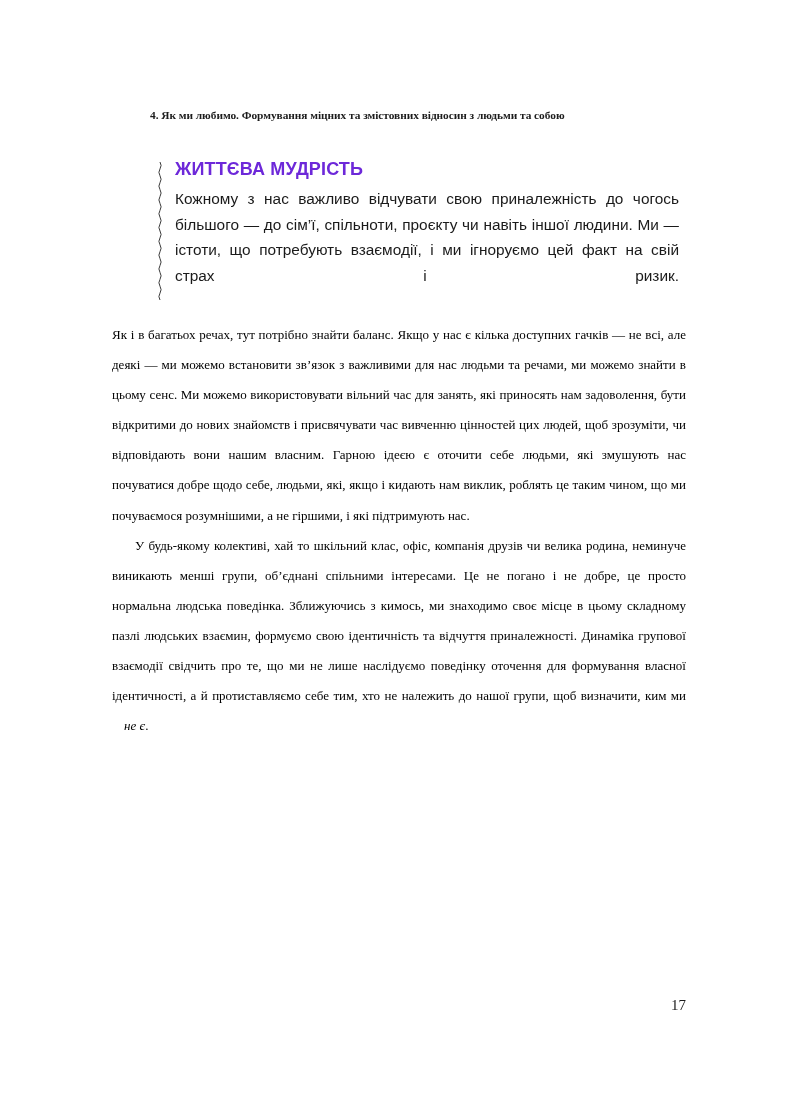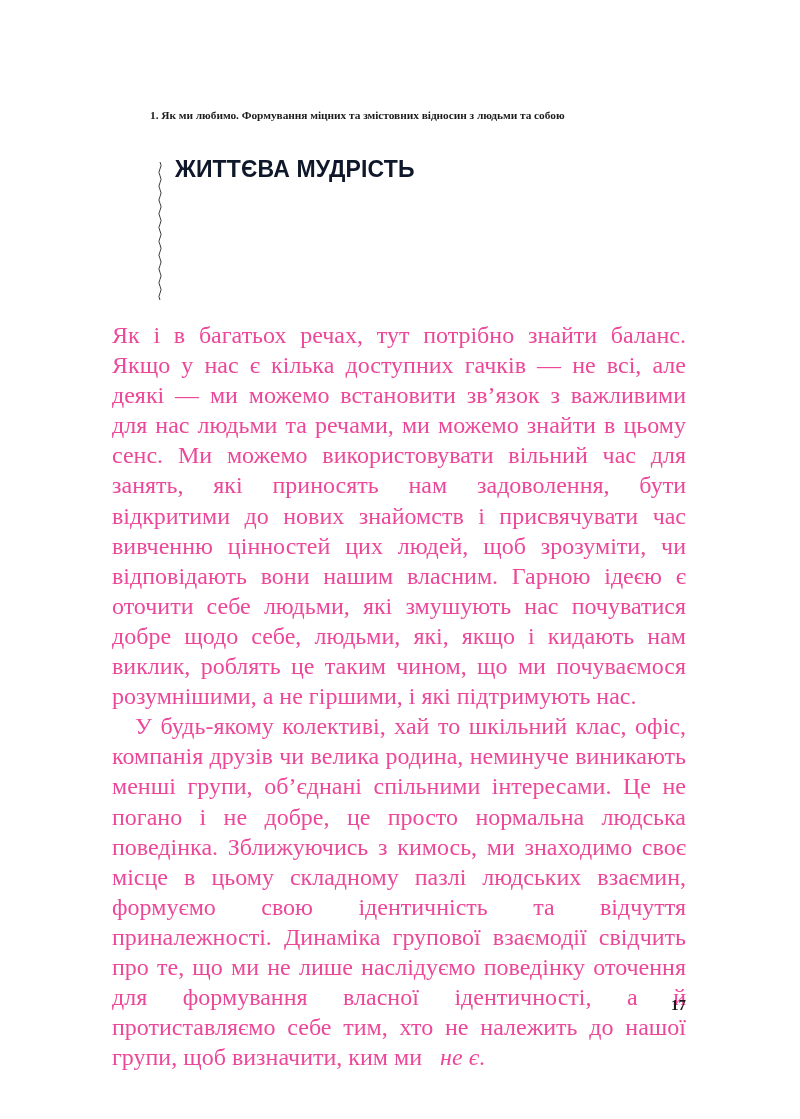--- a/index.html
+++ b/index.html
@@ -51,25 +51,25 @@
     height: 138px;
     overflow: hidden;
   }
   .callout-rule svg {
     display: block;
   }
 
   .callout-title {
     font-family: "Liberation Sans", "DejaVu Sans", sans-serif;
     font-weight: bold;
-    font-size: 23px;
+    font-size: 18px;
     line-height: 22px;
     letter-spacing: 0.15px;
     margin: 0 0 6px 0;
-    color: #0f172a;
+    color: #6d28d9;
   }
 
   .callout-body {
     font-family: "Liberation Sans", "DejaVu Sans", sans-serif;
     font-size: 15.4px;
     line-height: 25.6px;
     text-align: justify;
     text-align-last: justify;
     margin: 0;
     color: #1a1a1a;
@@ -80,69 +80,70 @@
   .body-text {
     position: absolute;
     left: 112px;
     top: 320px;
     width: 574px;
   }
 
   .body-text p {
     margin: 0;
     font-family: "Liberation Serif", "DejaVu Serif", serif;
-    font-size: 24px;
+    font-size: 13px;
     line-height: 30.1px;
     text-align: justify;
     text-align-last: left;
     text-indent: 0;
-    color: #ec4899;
+    color: #000000;
   }
 
   .body-text p.indent {
     text-indent: 23px;
   }
 
   .body-text p em {
     font-style: italic;
     margin-left: 12px;
   }
 
   
   .folio {
     position: absolute;
     left: 0;
     top: 996px;
     width: 686px;
     text-align: right;
     font-family: "Liberation Serif", "DejaVu Serif", serif;
-    font-weight: bold;
+    font-weight: normal;
     font-size: 15px;
     line-height: 18px;
     color: #1a1a1a;
   }
 </style>
 </head>
 <body>
 
 <div class="page">
 
-  <div class="running-head">1. Як ми любимо. Формування міцних та змістовних відносин з людьми та собою</div>
+  <div class="running-head">4. Як ми любимо. Формування міцних та змістовних відносин з людьми та собою</div>
 
   <div class="callout">
     <div class="callout-rule">
       <svg width="6" height="138" viewBox="0 0 6 138" xmlns="http://www.w3.org/2000/svg">
         <path d="M3 0 q2.2 3.45 0 6.9 q-2.2 3.45 0 6.9 q2.2 3.45 0 6.9 q-2.2 3.45 0 6.9
                  q2.2 3.45 0 6.9 q-2.2 3.45 0 6.9 q2.2 3.45 0 6.9 q-2.2 3.45 0 6.9
                  q2.2 3.45 0 6.9 q-2.2 3.45 0 6.9 q2.2 3.45 0 6.9 q-2.2 3.45 0 6.9
                  q2.2 3.45 0 6.9 q-2.2 3.45 0 6.9 q2.2 3.45 0 6.9 q-2.2 3.45 0 6.9
                  q2.2 3.45 0 6.9 q-2.2 3.45 0 6.9 q2.2 3.45 0 6.9 q-2.2 3.45 0 6.9" fill="none" stroke="#3a3a3a" stroke-width="1"></path>
       </svg>
     </div>
     <h2 class="callout-title">ЖИТТЄВА МУДРІСТЬ</h2>
+    <p class="callout-body">Кожному з нас важливо відчувати свою приналежність до чогось більшого — до сім’ї, спільноти, проєкту чи навіть іншої людини. Ми — істоти, що потребують взаємодії, і ми ігноруємо цей факт на свій страх і ризик.</p>
   </div>
 
   <div class="body-text">
     <p>Як і в багатьох речах, тут потрібно знайти баланс. Якщо у нас є кілька доступних гачків — не всі, але деякі — ми можемо встановити зв’язок з важливими для нас людьми та речами, ми можемо знайти в цьому сенс. Ми можемо використовувати вільний час для занять, які приносять нам задоволення, бути відкритими до нових знайомств і присвячувати час вивченню цінностей цих людей, щоб зрозуміти, чи відповідають вони нашим власним. Гарною ідеєю є оточити себе людьми, які змушують нас почуватися добре щодо себе, людьми, які, якщо і кидають нам виклик, роблять це таким чином, що ми почуваємося розумнішими, а не гіршими, і які підтримують нас.</p>
     <p class="indent"><span>У будь-якому колективі, хай то шкільний клас, офіс, компанія друзів чи велика родина, неминуче виникають менші групи, об’єднані спільними інтересами. Це не погано і не добре, це просто нормальна людська поведінка. Зближуючись з кимось, ми знаходимо своє місце в цьому складному пазлі людських взаємин, формуємо свою ідентичність та відчуття приналежності. Динаміка групової взаємодії свідчить про те, що ми не лише наслідуємо поведінку оточення для формування власної ідентичності, а й протиставляємо себе тим, хто не належить до нашої групи, щоб визначити, ким ми </span><em>не є</em><span>.</span></p>
   </div>
 
   <div class="folio">17</div>
 
 </div>

